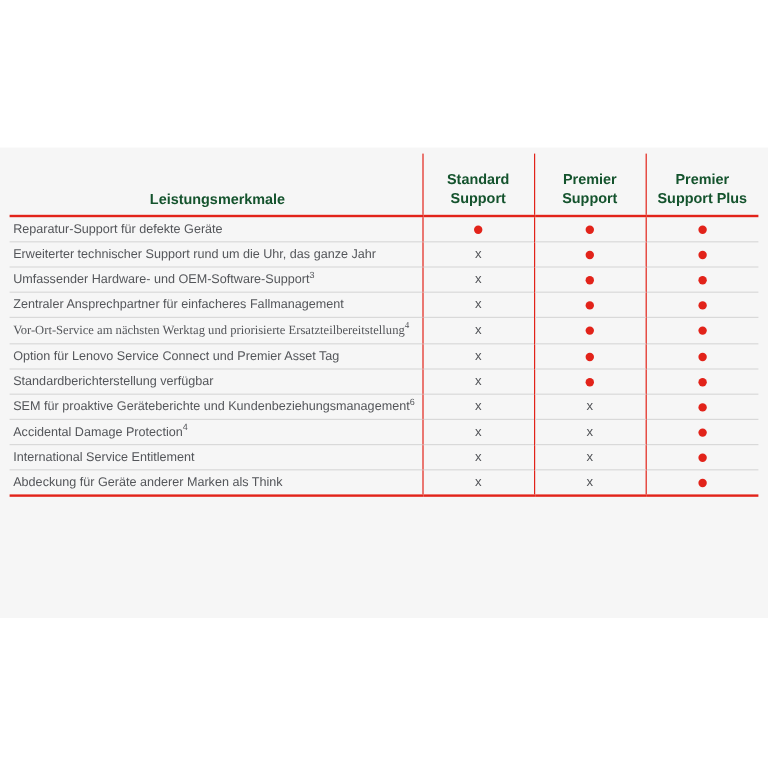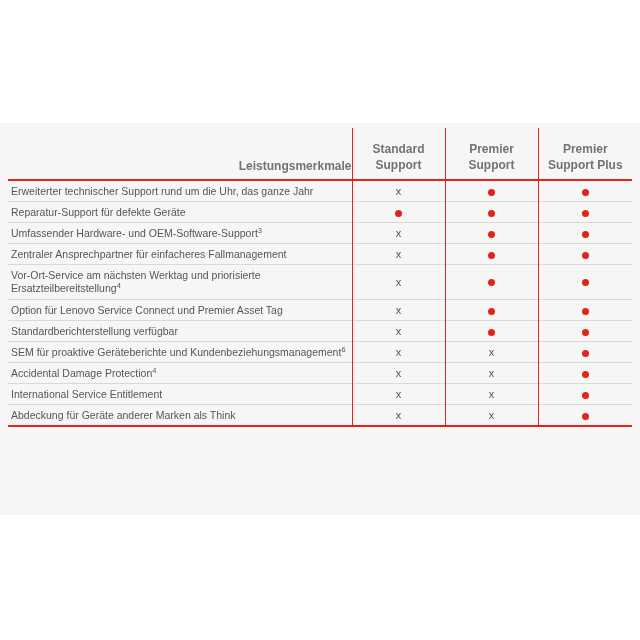--- a/index.html
+++ b/index.html
@@ -30,27 +30,27 @@
   }
   col.c-feature { width: 344px; }
   col.c-std { width: 93px; }
   col.c-prem { width: 93px; }
   col.c-plus { width: 94px; }
 
   thead th {
     height: 45px;
     font-size: 12px;
     font-weight: bold;
-    color: #737373;
+    color: #14532d;
     border-bottom: 2px solid #e2231a;
     vertical-align: bottom;
     padding: 0 0 6px 0;
   }
   thead th.feature-head {
-    text-align: right;
+    text-align: center;
     padding-left: 3px;
   }
   thead th.col-head { text-align: center; }
   thead th.col-head .h-line {
     display: block;
     line-height: 16px;
   }
 
   tbody td {
     font-size: 10.5px;
@@ -58,21 +58,21 @@
     line-height: 13px;
     padding: 4px 6px 3px 6px;
     vertical-align: middle;
   }
   tbody td.feature {
     text-align: left;
     padding-left: 3px;
     white-space: nowrap;
     overflow: hidden;
   }
-  tbody tr.tall td.feature { white-space: normal; }
+  tbody tr.tall td.feature { white-space: normal; font-family: Liberation Serif, serif; }
   tbody tr.tall td { padding-top: 4px; padding-bottom: 4px; }
   tbody td.mark { text-align: center; }
 
   
   thead th + th,
   tbody td + td {
     border-left: 1.5px solid #e2231a;
   }
   
   tbody tr + tr td {
@@ -128,28 +128,28 @@
         <span class="h-line">Support</span>
       </th>
       <th class="col-head">
         <span class="h-line">Premier</span>
         <span class="h-line">Support Plus</span>
       </th>
     </tr>
   </thead>
   <tbody>
       <tr>
+        <td class="feature">Reparatur-Support für defekte Geräte</td>
+        <td class="mark"><span class="dot"></span></td>
+        <td class="mark"><span class="dot"></span></td>
+        <td class="mark"><span class="dot"></span></td>
+      </tr>
+      <tr>
         <td class="feature">Erweiterter technischer Support rund um die Uhr, das ganze Jahr</td>
         <td class="mark"><span class="xmark">x</span></td>
-        <td class="mark"><span class="dot"></span></td>
-        <td class="mark"><span class="dot"></span></td>
-      </tr>
-      <tr>
-        <td class="feature">Reparatur-Support für defekte Geräte</td>
-        <td class="mark"><span class="dot"></span></td>
         <td class="mark"><span class="dot"></span></td>
         <td class="mark"><span class="dot"></span></td>
       </tr>
       <tr>
         <td class="feature">Umfassender Hardware- und OEM-Software-Support<sup class="fn">3</sup></td>
         <td class="mark"><span class="xmark">x</span></td>
         <td class="mark"><span class="dot"></span></td>
         <td class="mark"><span class="dot"></span></td>
       </tr>
       <tr>

